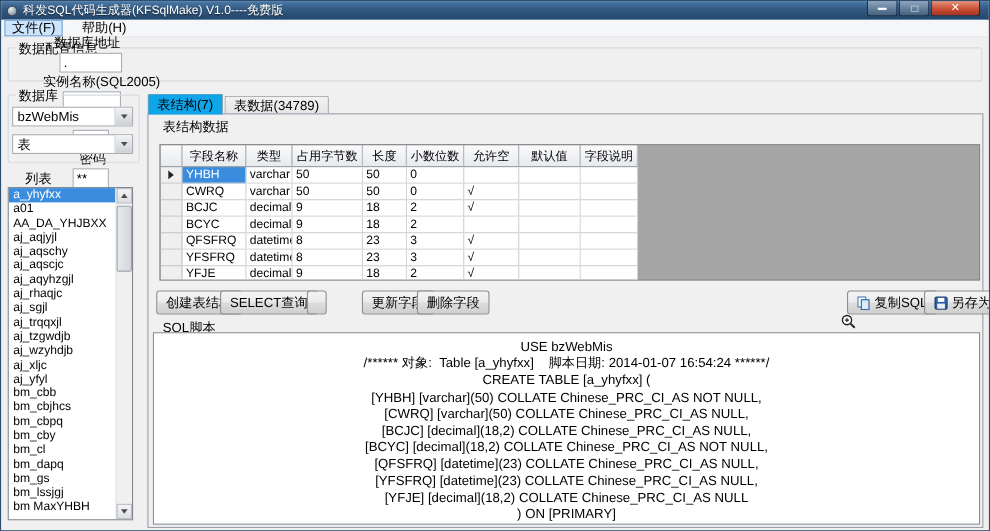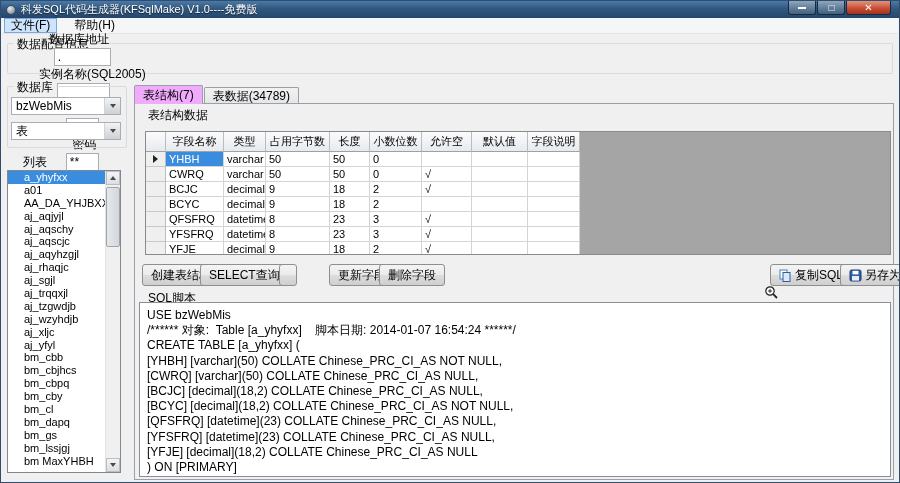--- a/index.html
+++ b/index.html
@@ -59,37 +59,37 @@
                display:flex; align-items:center; justify-content:center; }
   .tri-down { width:0; height:0; border-left:3.5px solid transparent;
               border-right:3.5px solid transparent; border-top:4px solid #4A4A4A; }
   .tri-up { width:0; height:0; border-left:3.5px solid transparent;
             border-right:3.5px solid transparent; border-bottom:4px solid #4A4A4A; }
 
   
   .listbox { position:absolute; left:6px; top:169px; width:114px; height:303px;
              background:#fff; border:1px solid #828790; overflow:hidden; }
   .lb-items { position:absolute; left:0; top:0; right:15px; bottom:0; }
-  .lb-item { height:12.9px; line-height:12.9px; padding-left:16px; font-size:11px; white-space:nowrap; }
+  .lb-item { height:12.9px; line-height:12.9px; padding-left:4px; font-size:11px; white-space:nowrap; }
   .lb-item.selected { background:#3A8DDE; color:#fff; }
   .lb-scroll { position:absolute; right:0; top:0; bottom:0; width:15px; background:#F0F0F0;
                border-left:1px solid #E2E3E5; }
   .sb-btn { position:absolute; left:0; width:14px; height:14px;
             background:linear-gradient(180deg,#F4F5F6,#DCDEE1); border:1px solid #B9BDC4;
             display:flex; align-items:center; justify-content:center; }
   .sb-thumb { position:absolute; left:0; width:14px;
               background:linear-gradient(90deg,#E6E8EB,#D3D6DB); border:1px solid #9FA4AC; border-radius:2px; }
 
   
   .tabctrl { position:absolute; left:133px; top:84px; width:760px; height:395px; }
   .tabstrip { position:absolute; left:0; top:0; height:19px; display:flex; align-items:flex-end; }
   .tab { border:1px solid #9A9FA8; border-bottom:none; border-radius:2px 2px 0 0;
          padding:2px 8px 1px; font-size:12px; background:linear-gradient(180deg,#F2F2F2,#E4E5E7);
          height:17px; display:flex; align-items:center; margin-right:1px; }
-  .tab.active { background:#f0abfc; height:19px; position:relative; z-index:2; }
+  .tab.active { background:#0ea5e9; height:19px; position:relative; z-index:2; }
   .tabpage { position:absolute; left:0; top:18px; right:0; bottom:0;
              background:#F0F0F0; border:1px solid #9A9FA8; }
 
   .sec-label { position:absolute; left:13px; top:3px; font-size:12px; }
 
   
   .grid { position:absolute; left:10px; top:27px; width:746px; height:124px;
           background:#A5A5A5; border:1px solid #8A8A8A; overflow:hidden; }
   .g-row { display:flex; width:max-content; }
   .g-hcell { height:20px; background:linear-gradient(180deg,#FBFBFC,#E7EAEE);
@@ -106,21 +106,21 @@
   .tri-right { width:0; height:0; border-top:4px solid transparent; border-bottom:4px solid transparent;
                border-left:5px solid #222; }
 
   
   .btnrow { position:absolute; left:0; right:0; top:160px; height:24px; }
   .btnrow .btn { position:absolute; top:0; }
 
   .sql-label { position:absolute; left:13px; top:186px; font-size:12px; }
   .sqlbox { position:absolute; left:4px; right:2px; top:198px; bottom:2px;
             background:#fff; border:1px solid #898F98; padding:5px 7px; overflow:hidden; }
-  .sql-line { font-size:12px; line-height:15.2px; white-space:pre; }
+  .sql-line { font-size:12px; line-height:15.2px; white-space:pre;text-align:center; }
 
   .zoomcursor { position:absolute; left:629px; top:181px; width:15px; height:15px; z-index:5; }
 </style>
 </head>
 <body>
 
 <div id="window">
 
   <div class="titlebar">
     <div class="tb-icon"></div>

